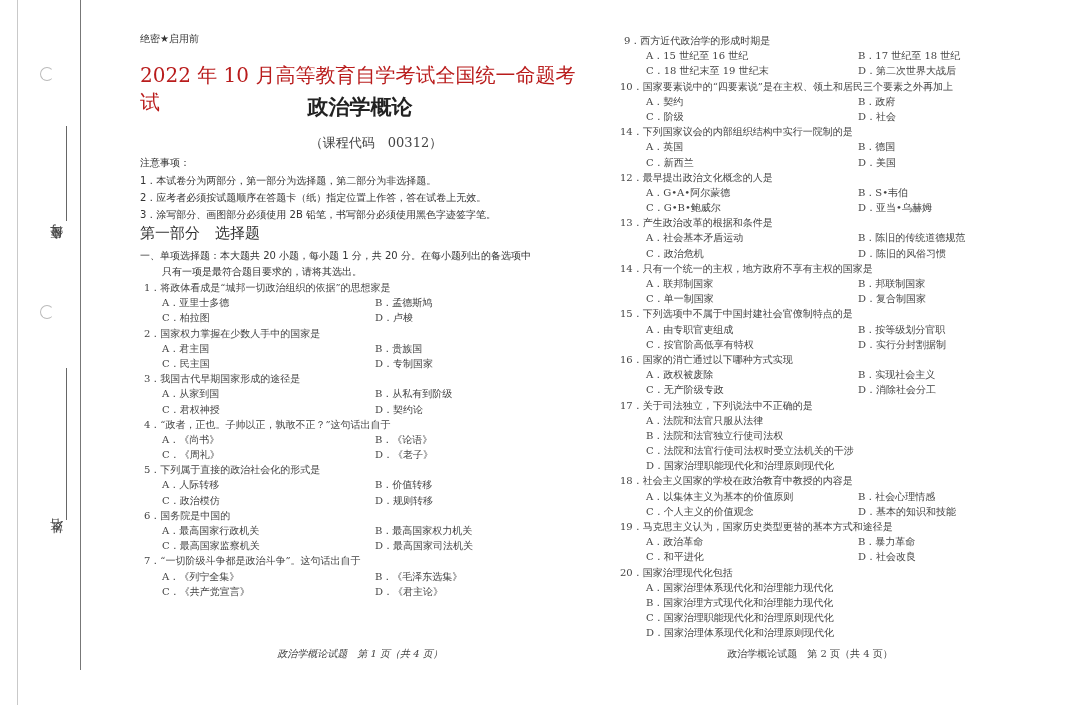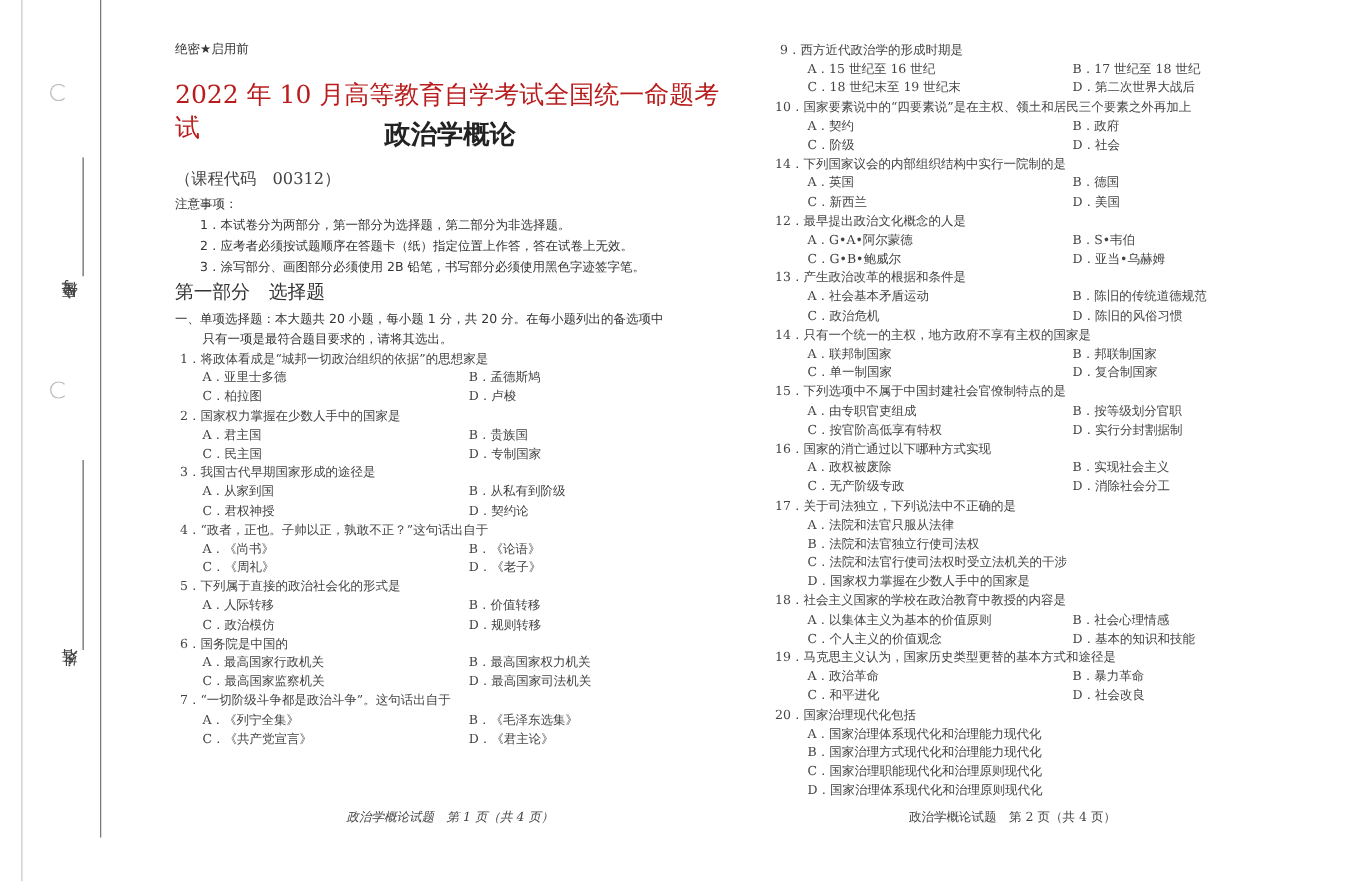--- a/index.html
+++ b/index.html
@@ -11,24 +11,24 @@
   .binding-line-inner { position:absolute; left:80px; top:0; width:1px; height:670px; background:#777; }
   .punch-hole { position:absolute; left:40px; width:12px; height:12px; border:1px solid #bbb; border-right-color:transparent; border-radius:50%; }
   .field-line { position:absolute; left:66px; width:1px; background:#666; }
   .field-label { position:absolute; left:48px; writing-mode:vertical-rl; transform:rotate(180deg); font-size:13px; color:#444; letter-spacing:2px; }
   .page { position:absolute; top:0; }
   .page-left { left:140px; width:440px; }
   .page-right { left:620px; width:380px; }
   .secret { position:absolute; top:32px; left:0; font-family:"DejaVu Sans","Liberation Sans",sans-serif; font-size:10px; color:#333; }
   .exam-title { position:absolute; top:62px; left:0; width:440px; text-align:left; font-size:20px; color:#b91c1c; }
   .subject-title { position:absolute; top:93px; left:0; width:440px; text-align:center; font-size:21px; font-weight:bold; color:#222; font-family:"DejaVu Sans","Liberation Sans",sans-serif; }
-  .course-code { position:absolute; top:134px; left:0; width:440px; text-align:left; font-size:13px; color:#444; }
+  .course-code { position:absolute; top:134px; left:16px; width:440px; text-align:center; font-size:13px; color:#444; }
   .notes-title { position:absolute; top:156px; left:0; font-size:10px; font-family:Liberation Serif, serif; color:#333; }
   .notes { position:absolute; top:172px; left:0; font-size:10px; font-family:"DejaVu Sans","Liberation Sans",sans-serif; color:#333; }
-  .notes div { height:17px; line-height:17px; white-space:nowrap;margin-left:20px; }
+  .notes div { height:17px; line-height:17px; white-space:nowrap; }
   .part-title { position:absolute; top:224px; left:0; width:440px; text-align:left; font-size:15px; font-family:"DejaVu Sans","Liberation Sans",sans-serif; color:#333; }
   .instr { position:absolute; top:248px; left:0; font-size:10px; font-family:"DejaVu Sans","Liberation Sans",sans-serif; color:#333; }
   .instr div { height:16px; line-height:16px; white-space:nowrap; }
   .instr .cont { padding-left:22px; }
   .qblock { position:absolute; left:0; font-size:10px; color:#444; }
   .q-line { height:15.2px; line-height:15.2px; white-space:nowrap; position:relative; }
   .q-stem { padding-left:4px; }
   .opt-row { position:relative; height:15.2px; line-height:15.2px; white-space:nowrap; }
   .opt { position:absolute; top:0; }
   .opt.a { left:22px; } .opt.b { left:235px; }
@@ -237,21 +237,21 @@
           <span class="opt a">C．无产阶级专政</span>
           <span class="opt b">D．消除社会分工</span>
         </div>
     </div>
 
     <div>
       <div class="q-line">17．关于司法独立，下列说法中不正确的是</div>
       <div class="opt-single">A．法院和法官只服从法律</div>
       <div class="opt-single">B．法院和法官独立行使司法权</div>
       <div class="opt-single">C．法院和法官行使司法权时受立法机关的干涉</div>
-      <div class="opt-single">D．国家权力掌握在少数人手中的国家是</div>
+      <div class="opt-single">D．国家治理职能现代化和治理原则现代化</div>
     </div>
 
     <div>
       <div class="q-line">18．社会主义国家的学校在政治教育中教授的内容是</div>
       <div class="opt-row">
           <span class="opt a">A．以集体主义为基本的价值原则</span>
           <span class="opt b">B．社会心理情感</span>
         </div>
       <div class="opt-row">
           <span class="opt a">C．个人主义的价值观念</span>

